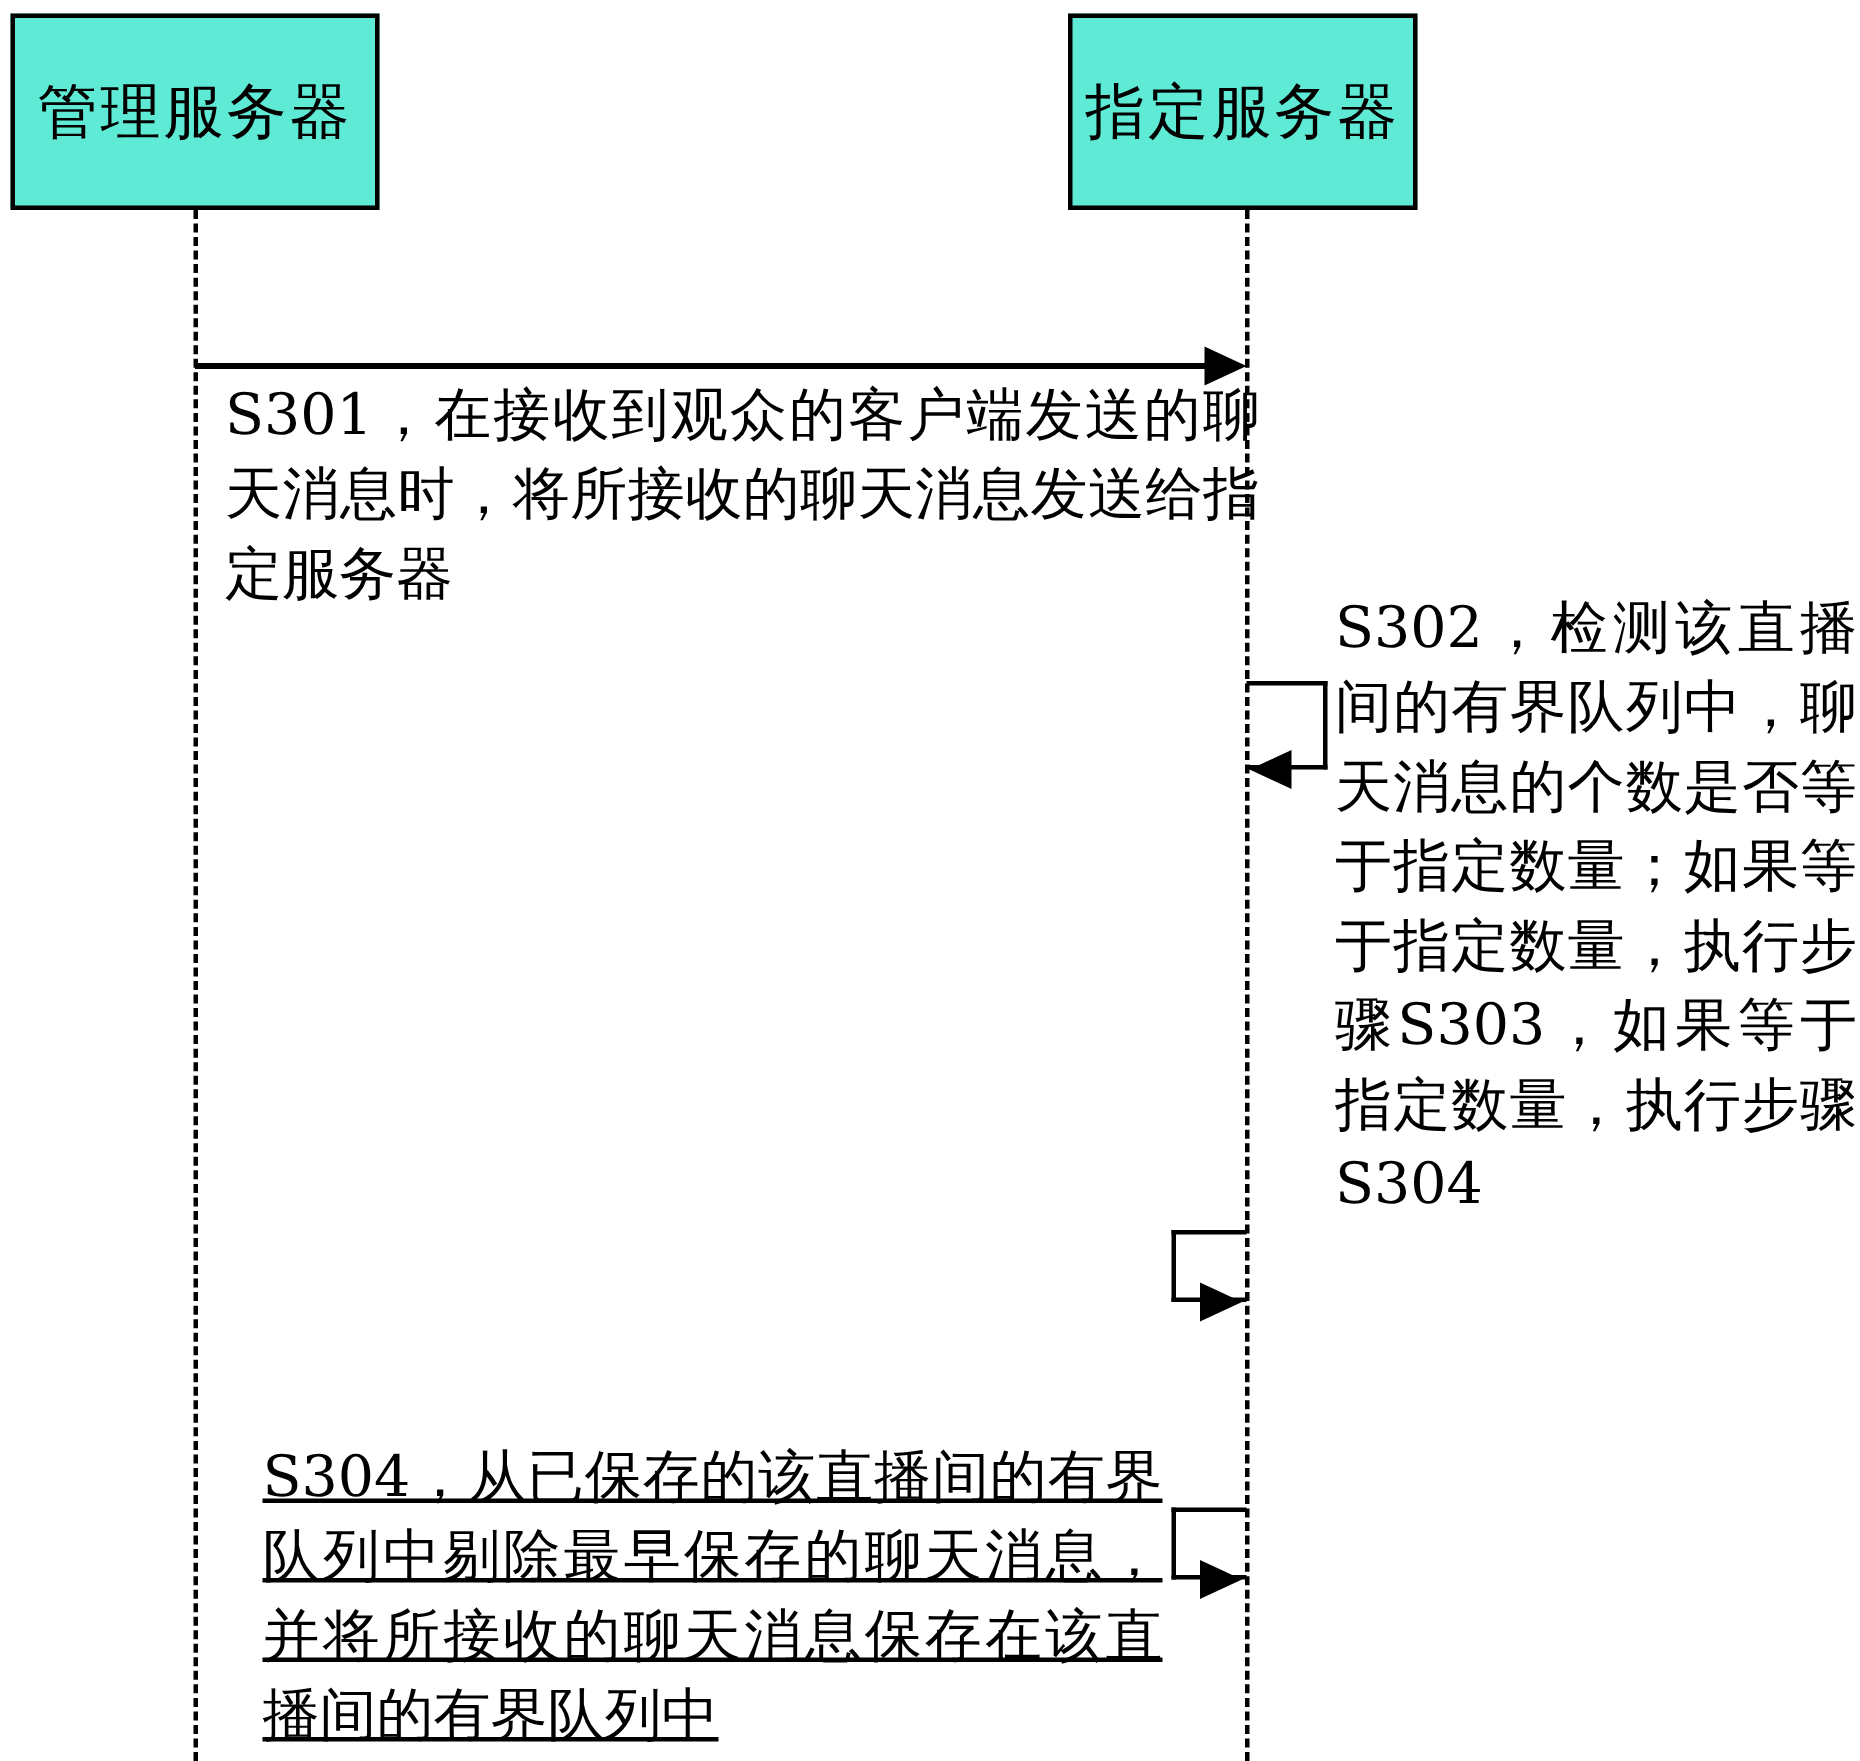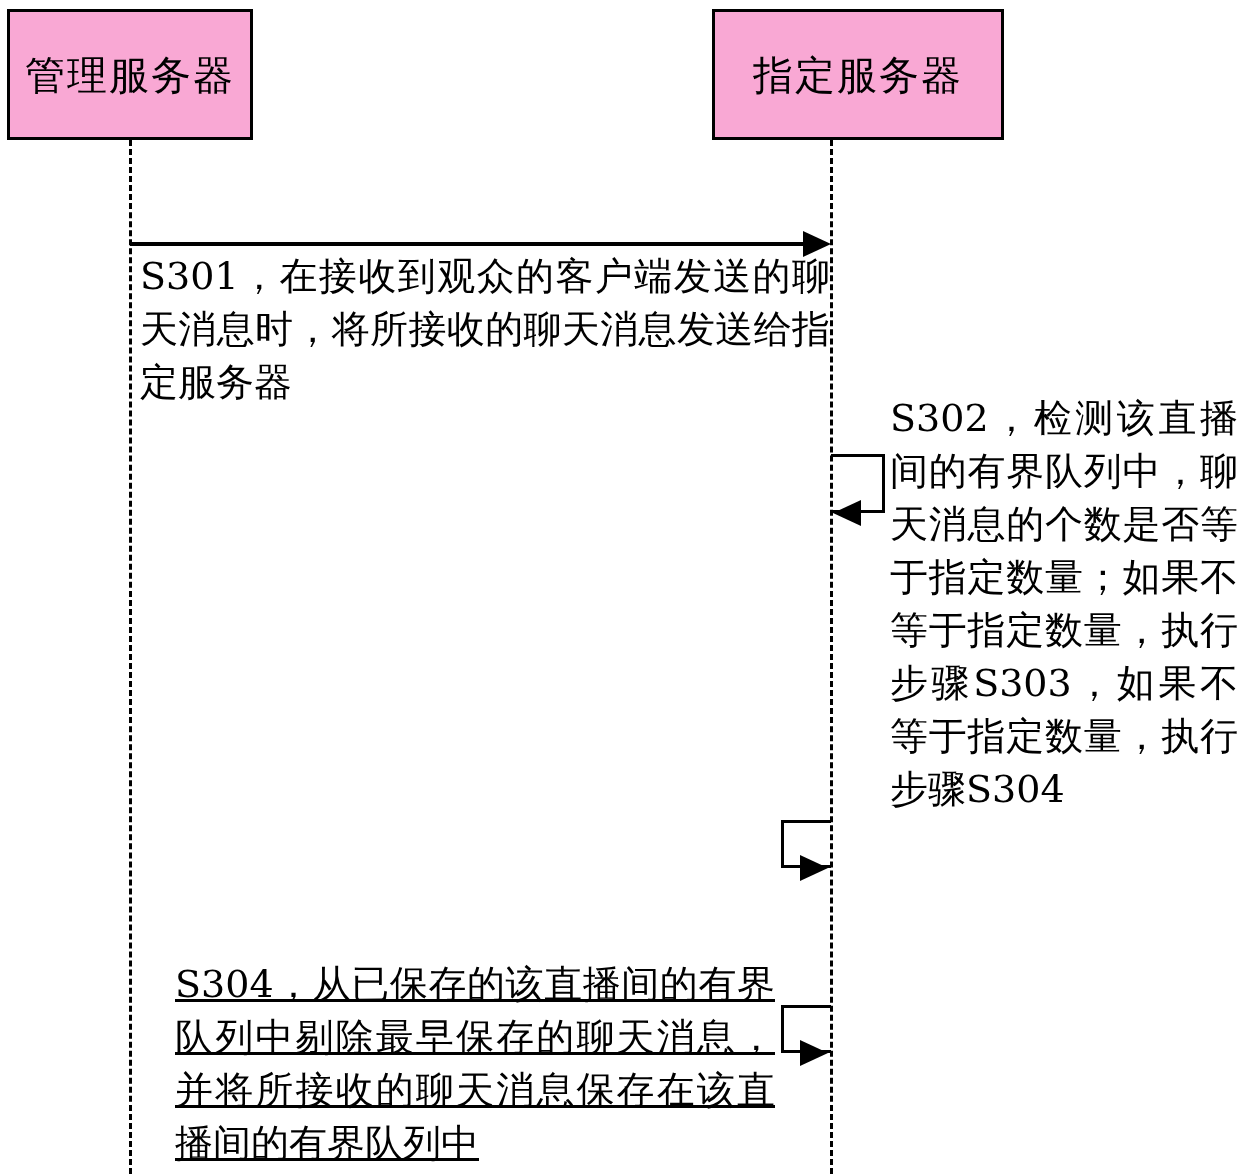--- a/index.html
+++ b/index.html
@@ -15,42 +15,42 @@
     overflow: hidden;
     font-family: "DejaVu Serif", "Liberation Serif", serif;
     color: #000000;
   }
 
   
   .participant-box {
     position: absolute;
     box-sizing: border-box;
     border: 3px solid #000000;
-    background: #f9a8d4;
+    background: #5eead4;
     display: flex;
     align-items: center;
     justify-content: center;
   }
   .participant-label {
     font-size: 40px;
     line-height: 1;
     letter-spacing: 2px;
     white-space: nowrap;
     color: #000000;
   }
   #box-manage {
     left: 7px;
     top: 9px;
     width: 246px;
     height: 131px;
   }
   #box-designated {
     left: 712px;
     top: 9px;
-    width: 292px;
+    width: 233px;
     height: 131px;
   }
 
   
   .lifeline {
     position: absolute;
     width: 0;
     border-left: 3px dashed #000000;
   }
   #lifeline-manage {
@@ -147,21 +147,21 @@
   .step-text {
     position: absolute;
     font-size: 38px;
     line-height: 53px;
     letter-spacing: 0px;
     color: #000000;
     text-align: justify;
     text-justify: inter-character;
   }
   #text-s301 {
-    left: 140px;
+    left: 150px;
     top: 250px;
     width: 690px;
   }
   #text-s302 {
     left: 890px;
     top: 392px;
     width: 348px;
   }
   #text-s303 {
     left: 175px;
@@ -190,21 +190,21 @@
 
   <div class="lifeline" id="lifeline-manage"></div>
   <div class="lifeline" id="lifeline-designated"></div>
 
   <div class="msg-arrow" id="arrow-s301"></div>
   <div class="arrow-head right" id="arrow-s301-head"></div>
   <div class="step-text" id="text-s301">S301，在接收到观众的客户端发送的聊天消息时，将所接收的聊天消息发送给指定服务器</div>
 
   <div class="self-loop" id="loop-s302"></div>
   <div class="arrow-head left" id="loop-s302-head"></div>
-  <div class="step-text" id="text-s302">S302，检测该直播间的有界队列中，聊天消息的个数是否等于指定数量；如果不等于指定数量，执行步骤S303，如果不等于指定数量，执行步骤S304</div>
+  <div class="step-text" id="text-s302">S302，检测该直播间的有界队列中，聊天消息的个数是否等于指定数量；如果等于指定数量，执行步骤S303，如果等于指定数量，执行步骤S304</div>
 
   <div class="self-loop" id="loop-s303"></div>
   <div class="arrow-head right" id="loop-s303-head"></div>
 
   <div class="self-loop" id="loop-s304"></div>
   <div class="arrow-head right" id="loop-s304-head"></div>
   <div class="step-text" id="text-s304">S304，从已保存的该直播间的有界队列中剔除最早保存的聊天消息，并将所接收的聊天消息保存在该直播间的有界队列中</div>
 
 </div>
 

